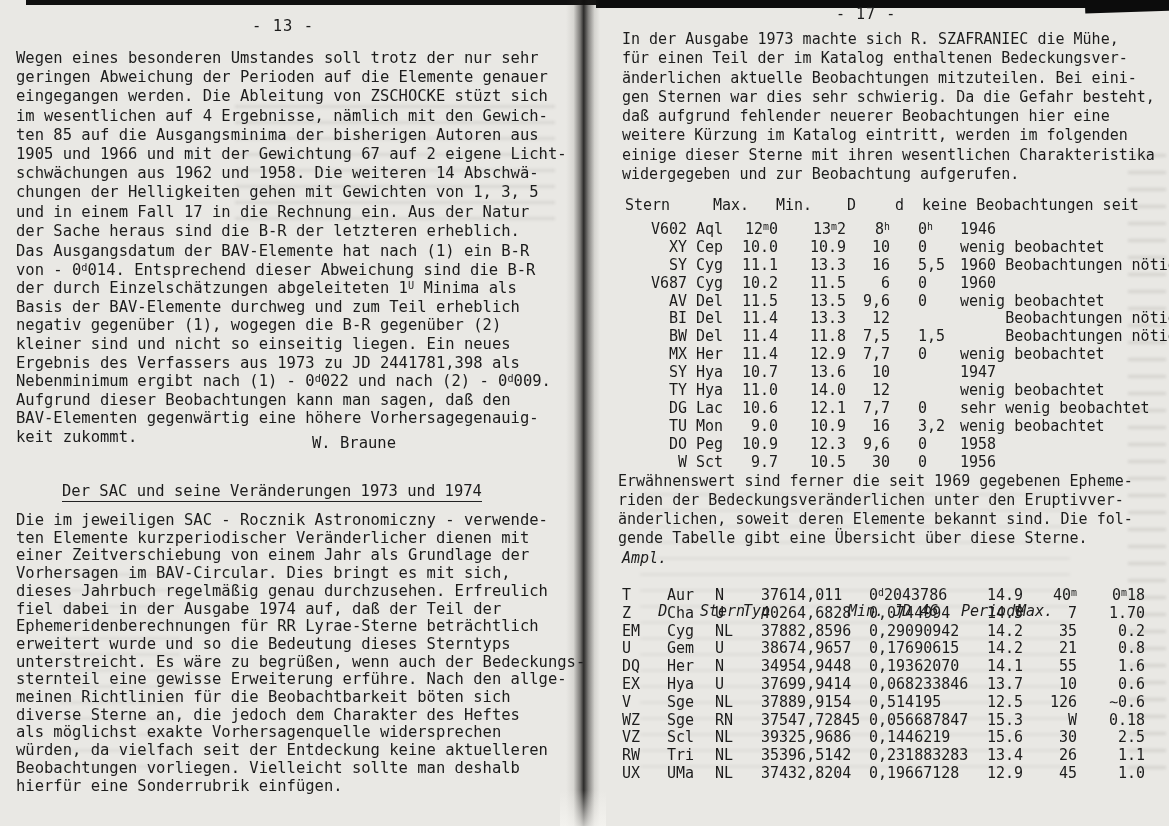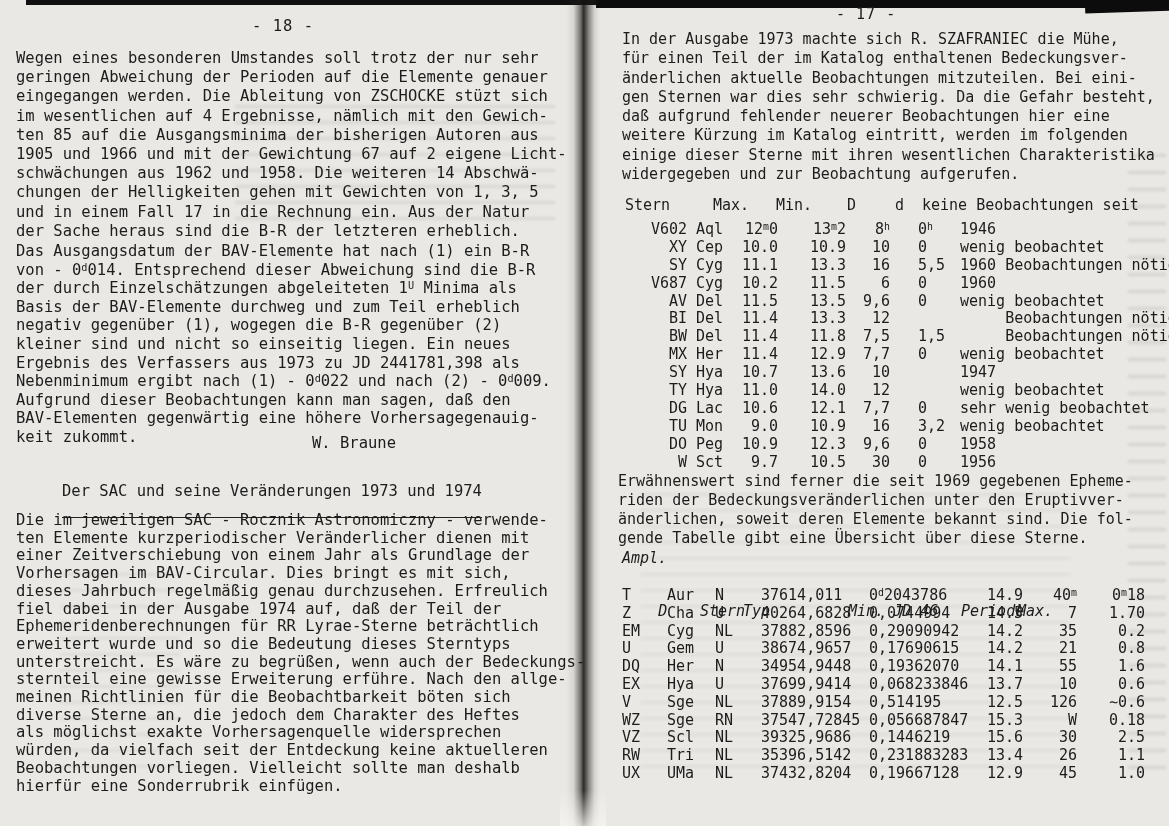--- a/index.html
+++ b/index.html
@@ -30,21 +30,21 @@
   .b2{left:60px;top:560px;width:120px;height:210px;opacity:.10;}
   .b3{left:1128px;top:140px;width:38px;height:640px;opacity:.18;
     background:repeating-linear-gradient(180deg,transparent 0 14px,#76736e 14px 17px);}
   .b4{left:640px;top:480px;width:430px;height:300px;opacity:.07;}
   
   .pnum{letter-spacing:1px;}
   .page16 .para{font-size:15.5px;}
   .p16-1{left:16px;top:49px;line-height:19.2px;}
   .p16-2{left:16px;top:242px;line-height:18.6px;}
   .sig{left:312px;top:434px;font-size:15.5px;}
-  .heading{left:62px;top:482px;font-size:15.5px;border-bottom:1.6px solid #222;padding-bottom:17px;}
+  .heading{left:62px;top:482px;font-size:15.5px;border-bottom:1.6px solid #222;padding-bottom:1px;}
   .p16-3{left:16px;top:512px;line-height:17.7px;}
   .pn16{left:228px;top:17px;width:110px;text-align:center;font-size:15.5px;}
   
   .page17 .para{font-size:15px;}
   .pn17{left:836px;top:5px;font-size:15px;letter-spacing:1px;}
   .p17-1{left:622px;top:30px;line-height:19.3px;}
   .p17-2{left:618px;top:472px;line-height:19px;}
   
   .t1hdr{left:625px;top:196px;font-size:15px;height:18px;}
   .t1hdr span{position:absolute;white-space:pre;}
@@ -93,21 +93,21 @@
   <div class="edge-top2"></div>
   <div class="edge-corner"></div>
   <div class="spine"></div>
   <div class="spine-fade"></div>
   <div class="bleed b1"></div>
   <div class="bleed b2"></div>
   <div class="bleed b3"></div>
   <div class="bleed b4"></div>
 
   <div class="page16">
-    <div class="txt pnum pn16">- 18 -</div>
+    <div class="txt pnum pn16">- 13 -</div>
     <div class="txt para p16-1"><div class="ln">Wegen eines besonderen Umstandes soll trotz der nur sehr</div><div class="ln">geringen Abweichung der Perioden auf die Elemente genauer</div><div class="ln">eingegangen werden. Die Ableitung von ZSCHOCKE stüzt sich</div><div class="ln">im wesentlichen auf 4 Ergebnisse, nämlich mit den Gewich-</div><div class="ln">ten 85 auf die Ausgangsminima der bisherigen Autoren aus</div><div class="ln">1905 und 1966 und mit der Gewichtung 67 auf 2 eigene Licht-</div><div class="ln">schwächungen aus 1962 und 1958. Die weiteren 14 Abschwä-</div><div class="ln">chungen der Helligkeiten gehen mit Gewichten von 1, 3, 5</div><div class="ln">und in einem Fall 17 in die Rechnung ein. Aus der Natur</div><div class="ln">der Sache heraus sind die B-R der letzteren erheblich.</div></div>
     <div class="txt para p16-2"><div class="ln">Das Ausgangsdatum der BAV-Elemente hat nach (1) ein B-R</div><div class="ln">von - 0<sup>d</sup>014. Entsprechend dieser Abweichung sind die B-R</div><div class="ln">der durch Einzelschätzungen abgeleiteten 1<sup>U</sup> Minima als</div><div class="ln">Basis der BAV-Elemente durchweg und zum Teil erheblich</div><div class="ln">negativ gegenüber (1), wogegen die B-R gegenüber (2)</div><div class="ln">kleiner sind und nicht so einseitig liegen. Ein neues</div><div class="ln">Ergebnis des Verfassers aus 1973 zu JD 2441781,398 als</div><div class="ln">Nebenminimum ergibt nach (1) - 0<sup>d</sup>022 und nach (2) - 0<sup>d</sup>009.</div><div class="ln">Aufgrund dieser Beobachtungen kann man sagen, daß den</div><div class="ln">BAV-Elementen gegenwärtig eine höhere Vorhersagegenauig-</div><div class="ln">keit zukommt.</div></div>
     <div class="txt sig">W. Braune</div>
     <div class="txt heading">Der SAC und seine Veränderungen 1973 und 1974</div>
     <div class="txt para p16-3"><div class="ln">Die im jeweiligen SAC - Rocznik Astronomiczny - verwende-</div><div class="ln">ten Elemente kurzperiodischer Veränderlicher dienen mit</div><div class="ln">einer Zeitverschiebung von einem Jahr als Grundlage der</div><div class="ln">Vorhersagen im BAV-Circular. Dies bringt es mit sich,</div><div class="ln">dieses Jahrbuch regelmäßig genau durchzusehen. Erfreulich</div><div class="ln">fiel dabei in der Ausgabe 1974 auf, daß der Teil der</div><div class="ln">Ephemeridenberechnungen für RR Lyrae-Sterne beträchtlich</div><div class="ln">erweitert wurde und so die Bedeutung dieses Sterntyps</div><div class="ln">unterstreicht. Es wäre zu begrüßen, wenn auch der Bedeckungs-</div><div class="ln">sternteil eine gewisse Erweiterung erführe. Nach den allge-</div><div class="ln">meinen Richtlinien für die Beobachtbarkeit böten sich</div><div class="ln">diverse Sterne an, die jedoch dem Charakter des Heftes</div><div class="ln">als möglichst exakte Vorhersagenquelle widersprechen</div><div class="ln">würden, da vielfach seit der Entdeckung keine aktuelleren</div><div class="ln">Beobachtungen vorliegen. Vielleicht sollte man deshalb</div><div class="ln">hierfür eine Sonderrubrik einfügen.</div></div>
   </div>
 
   <div class="page17">
     <div class="txt pnum pn17">- 17 -</div>
     <div class="txt para p17-1"><div class="ln">In der Ausgabe 1973 machte sich R. SZAFRANIEC die Mühe,</div><div class="ln">für einen Teil der im Katalog enthaltenen Bedeckungsver-</div><div class="ln">änderlichen aktuelle Beobachtungen mitzuteilen. Bei eini-</div><div class="ln">gen Sternen war dies sehr schwierig. Da die Gefahr besteht,</div><div class="ln">daß aufgrund fehlender neuerer Beobachtungen hier eine</div><div class="ln">weitere Kürzung im Katalog eintritt, werden im folgenden</div><div class="ln">einige dieser Sterne mit ihren wesentlichen Charakteristika</div><div class="ln">widergegeben und zur Beobachtung aufgerufen.</div></div>

